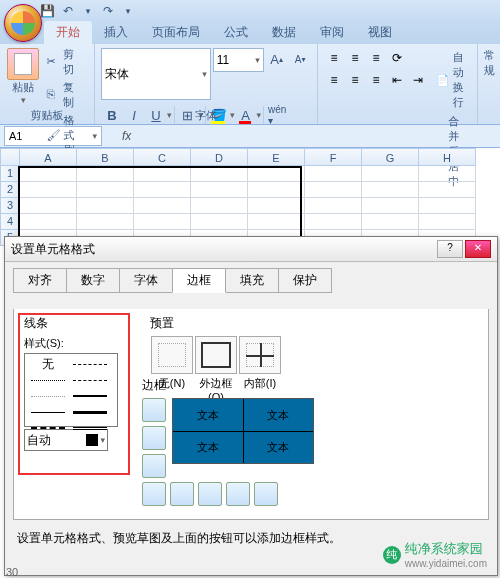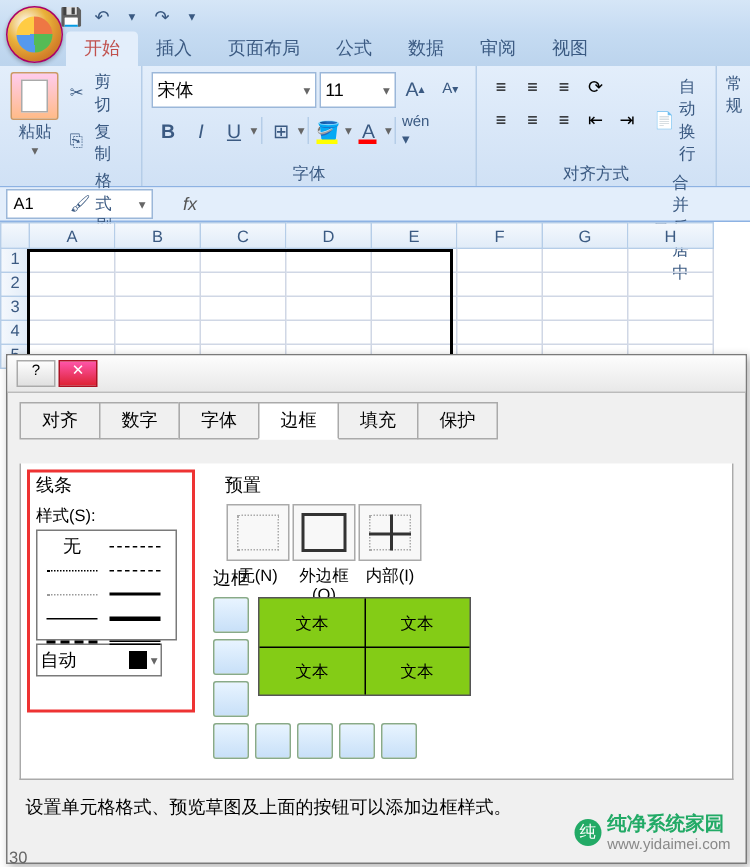--- a/index.html
+++ b/index.html
@@ -14,21 +14,21 @@
 .grp{border-right:1px solid #b5cde8;padding:2px 6px;display:flex;flex-direction:column;position:relative}
 .grp-title{position:absolute;bottom:1px;left:0;right:0;text-align:center;font-size:11px;color:#3b5a82}
 .paste-col{display:flex;flex-direction:column;align-items:center;width:44px}
 .paste-ic{width:30px;height:30px;background:linear-gradient(#fce,#fb8);border:1px solid #c96;border-radius:2px;margin-top:2px;position:relative}
 .paste-ic::after{content:"";position:absolute;left:6px;top:4px;width:16px;height:20px;background:#fff;border:1px solid #aaa}
 .clip-col{display:flex;flex-direction:column;gap:1px;margin-left:2px}
 .clip-row{display:flex;align-items:center;gap:3px;padding:1px 4px;font-size:11px;color:#3b5a82}
 .clip-row .ic{width:14px;height:14px}
 .font-grp{padding:4px 6px}
 .font-row1{display:flex;gap:2px;margin-bottom:4px}
-.font-sel{width:104px;height:20px;border:1px solid #9bb7d9;background:#fff;font-size:12px;padding:1px 3px;display:flex;align-items:center;justify-content:space-between}
+.font-sel{width:104px;height:20px;border:1px solid #9bb7d9;background:#fff;font-size:12px;padding:15px 3px;display:flex;align-items:center;justify-content:space-between}
 .size-sel{width:44px;height:20px;border:1px solid #9bb7d9;background:#fff;font-size:12px;padding:1px 3px;display:flex;align-items:center;justify-content:space-between}
 .btn-sm{width:20px;height:20px;border:1px solid transparent;display:flex;align-items:center;justify-content:center;color:#3b5a82}
 .font-row2{display:flex;gap:0;align-items:center}
 .font-row2 .b{width:22px;height:22px;display:flex;align-items:center;justify-content:center;font-size:13px;color:#3b5a82}
 .sep{width:1px;height:18px;background:#b5cde8;margin:0 2px}
 .align-grp{padding:4px 6px}
 .align-row{display:flex;gap:1px;margin-bottom:2px}
 .align-row .b{width:20px;height:20px;display:flex;align-items:center;justify-content:center}
 .align-btn-lg{display:flex;align-items:center;gap:3px;padding:2px 4px;font-size:11px;color:#3b5a82}
 .namebox-row{height:22px;background:#e3eefb;display:flex;align-items:center;border-bottom:1px solid #8db2e3}
@@ -58,21 +58,21 @@
 .style-box{width:88px;height:68px;border:1px solid #7a7a7a;background:#fff;display:flex;flex-wrap:wrap;padding:2px}
 .style-opt{width:40px;height:14px;margin:1px;display:flex;align-items:center;justify-content:center}
 .color-sel{width:78px;height:20px;border:1px solid #7a7a7a;background:#fff;display:flex;align-items:center;justify-content:space-between;padding:0 2px;margin-top:2px}
 .color-sw{width:12px;height:12px;background:#000}
 .preset-row{display:flex;gap:0;margin:4px 0}
 .preset-btn{width:44px;text-align:center;font-size:11px}
 .preset-ic{width:40px;height:36px;border:1px solid #aaa;background:#f8f8f8;margin:0 auto 2px;position:relative}
 .border-side{position:absolute;left:128px;top:68px}
 .border-btns-v{display:flex;flex-direction:column;gap:4px}
 .bbtn{width:22px;height:22px;border:1px solid #8a8;background:linear-gradient(#e8f4ff,#c8e0f8);border-radius:2px}
-.preview-box{width:140px;height:64px;border:1px solid #555;margin-left:6px;background:#84cc16;position:relative}
+.preview-box{width:140px;height:64px;border:1px solid #555;margin-left:6px;background:#0369a1;position:relative}
 .preview-box .cv{position:absolute;left:50%;top:0;bottom:0;width:1px;background:#000}
 .preview-box .ch{position:absolute;top:50%;left:0;right:0;height:1px;background:#000}
 .pv-cell{position:absolute;width:50%;height:50%;display:flex;align-items:center;justify-content:center;font-size:11px}
 .border-btns-h{display:flex;gap:4px;margin-top:4px;margin-left:0}
 .hint{font-size:12px;margin:10px 12px}
 .watermark{position:absolute;right:10px;bottom:6px;font-size:13px;color:#2a6;display:flex;align-items:center;gap:4px}
 .wm-ic{width:18px;height:18px;border-radius:50%;background:#2a6;color:#fff;display:flex;align-items:center;justify-content:center;font-size:11px}
 .dd{font-size:9px;color:#666}
 .row30{position:absolute;left:6px;bottom:0;font-size:11px;color:#666}
 </style>
@@ -115,20 +115,21 @@
         <div class="clip-row">
             <span class="ic">⎘</span>
             <span>复制</span>
           </div>
         <div class="clip-row">
             <span class="ic">🖌</span>
             <span>格式刷</span>
           </div>
       </div>
     </div>
+    <div class="grp-title">剪贴板</div>
   </div>
 
   <div class="grp font-grp" style="width:210px">
     <div class="font-row1">
       <div class="font-sel">
           <span>宋体</span>
           <span class="dd">▾</span>
         </div>
       <div class="size-sel">
           <span>11</span>
@@ -184,21 +185,20 @@
             <span>📄</span>
             <span>自动换行</span>
           </div>
         <div class="align-btn-lg">
             <span>⊟</span>
             <span>合并后居中</span>
             <span class="dd">▾</span>
           </div>
       </div>
     </div>
-    <div class="grp-title">对齐方式</div>
   </div>
   <div class="grp" style="width:20px;padding-top:4px">
     <div style="font-size:11px;color:#3b5a82">常规</div>
   </div>
 </div>
 
 <div class="namebox-row">
   <div class="namebox">
       <span>A1</span>
       <span class="dd" style="margin-left:auto">▾</span>
@@ -271,20 +271,21 @@
       <div class="cell" style="width:56px"></div>
       <div class="cell" style="width:56px"></div>
       <div class="cell" style="width:56px"></div>
       <div class="cell" style="width:56px"></div>
     </div>
   <div class="sel-range" style="left:18px;top:18px;width:280px;height:80px"></div>
 </div>
 
 <div class="dialog">
   <div class="dlg-title">
+    <span>设置单元格格式</span>
     <div class="dlg-btns">
       <div class="b">?</div>
       <div class="b close">✕</div>
     </div>
   </div>
   <div class="dlg-tabs">
     <div class="dtab">对齐</div>
     <div class="dtab">数字</div>
     <div class="dtab">字体</div>
     <div class="dtab active">边框</div>
@@ -385,18 +386,18 @@
         <div class="bbtn"></div>
         <div class="bbtn"></div>
         <div class="bbtn"></div>
       </div>
     </div>
   </div>
   <div class="hint">设置单元格格式、预览草图及上面的按钮可以添加边框样式。</div>
   <div class="watermark">
     <div class="wm-ic">纯</div>
     <div>
-      <div style="font-weight:bold">纯净系统家园</div>
+      <div style="font-weight:normal">纯净系统家园</div>
       <div style="font-size:10px;color:#888">www.yidaimei.com</div>
     </div>
   </div>
 </div>
 <div class="row30">30</div>
 
 </body></html>

